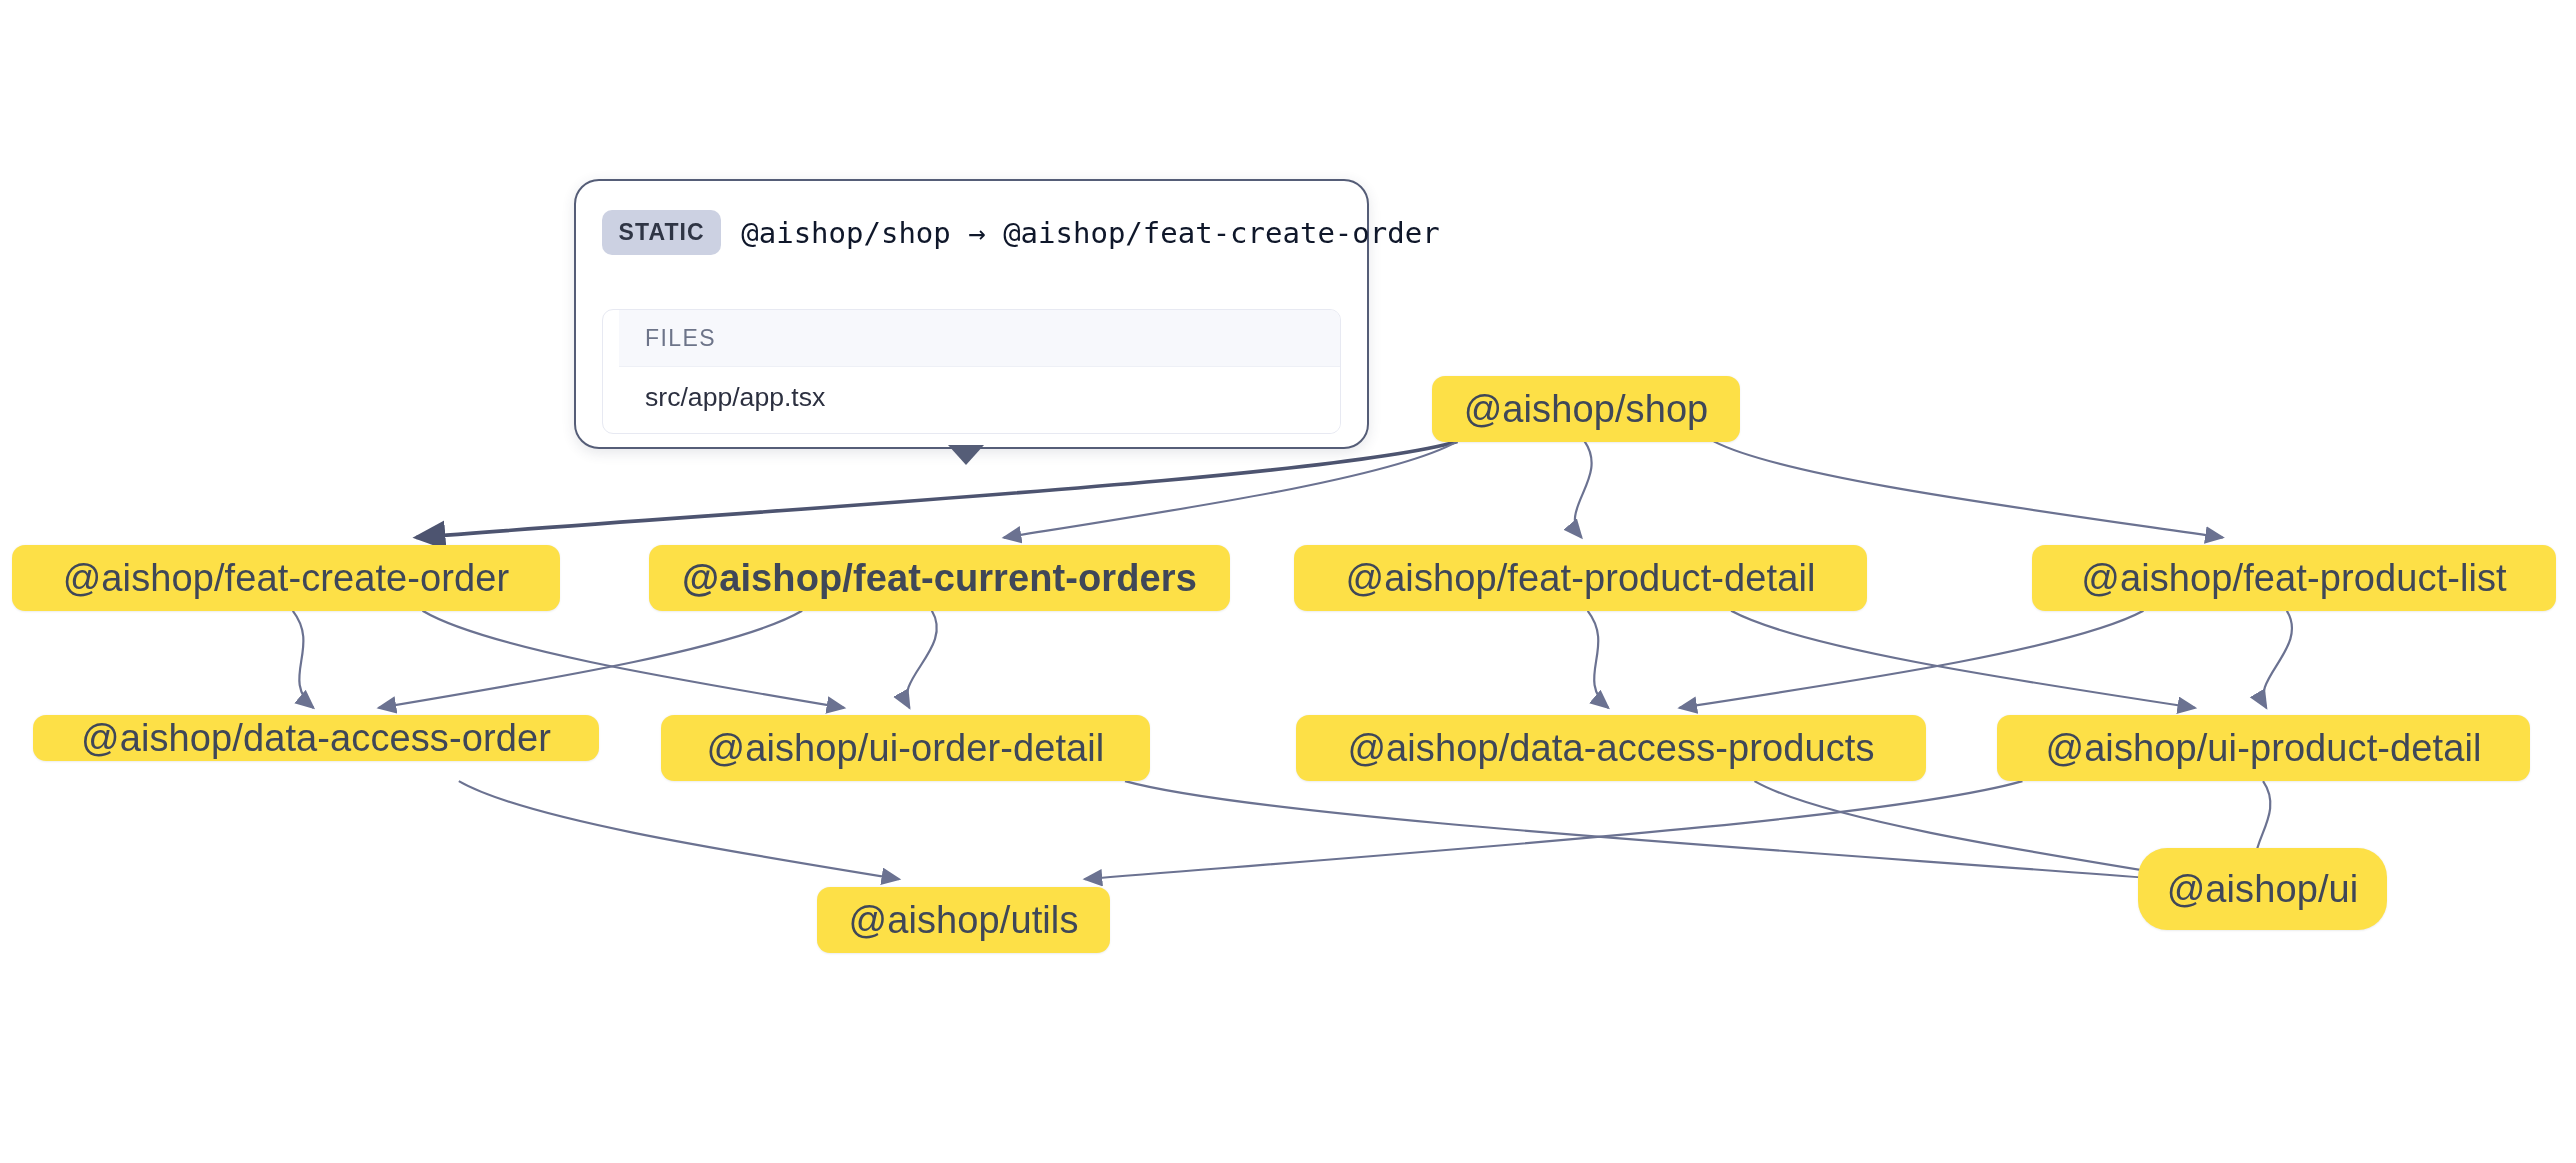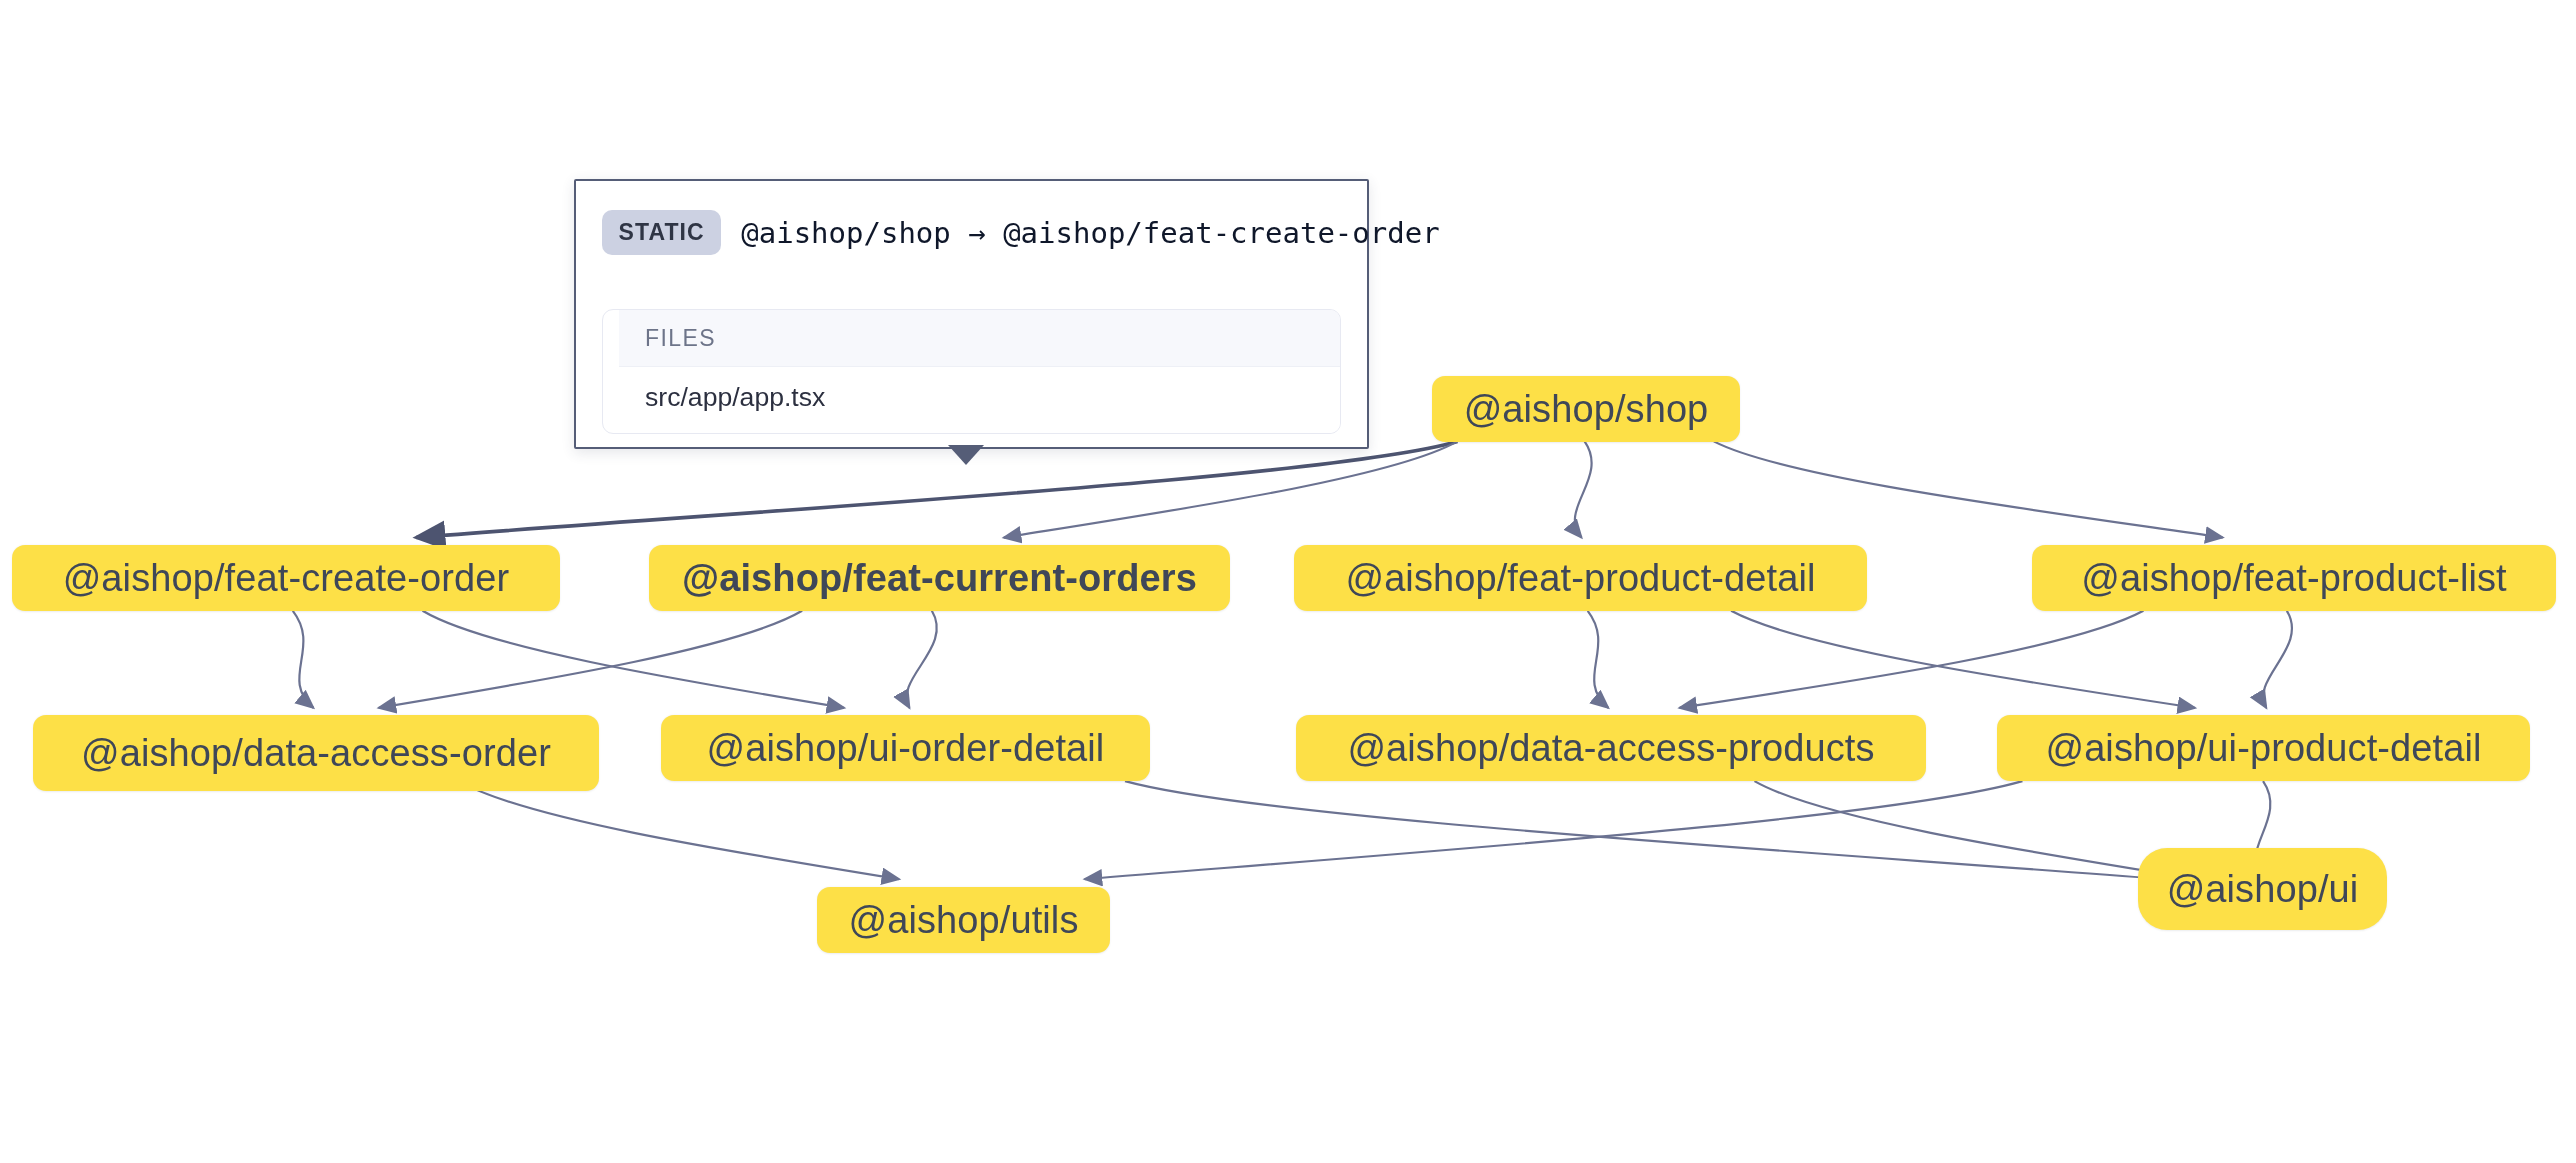--- a/index.html
+++ b/index.html
@@ -28,21 +28,21 @@
     cursor:pointer;
   }
 
   
   .tipcard{
     position:absolute;
     left:574px;top:179px;width:795px;height:270px;
     box-sizing:border-box;
     background:#ffffff;
     border:2.7px solid #555d77;
-    border-radius:2px;
+    border-radius:25px;
     box-shadow:0 3.7px 13px rgba(50,55,80,.12);
     z-index:30;
   }
   .tip-head{
     display:flex;align-items:center;
     padding:22px 26px 0 26px;
     height:59px;
     box-sizing:content-box;
   }
   .badge{
@@ -140,21 +140,21 @@
       </div>
       <div class="node" style="left: 649px; top: 545px; width: 581px; height: 66px; font-weight: bold;">
         <span>@aishop/feat-current-orders</span>
       </div>
       <div class="node" style="left: 1294px; top: 545px; width: 573px; height: 66px;">
         <span>@aishop/feat-product-detail</span>
       </div>
       <div class="node" style="left: 2032px; top: 545px; width: 524px; height: 66px; justify-content: center;">
         <span>@aishop/feat-product-list</span>
       </div>
-      <div class="node" style="left: 33px; top: 715px; width: 566px; height: 76px;">
+      <div class="node" style="left: 33px; top: 715px; width: 566px; height: 46px;">
         <span>@aishop/data-access-order</span>
       </div>
       <div class="node" style="left: 661px; top: 715px; width: 489px; height: 66px; justify-content: center;">
         <span>@aishop/ui-order-detail</span>
       </div>
       <div class="node" style="left: 1296px; top: 715px; width: 630px; height: 66px;">
         <span>@aishop/data-access-products</span>
       </div>
       <div class="node" style="left: 1997px; top: 715px; width: 533px; height: 66px;">
         <span>@aishop/ui-product-detail</span>

